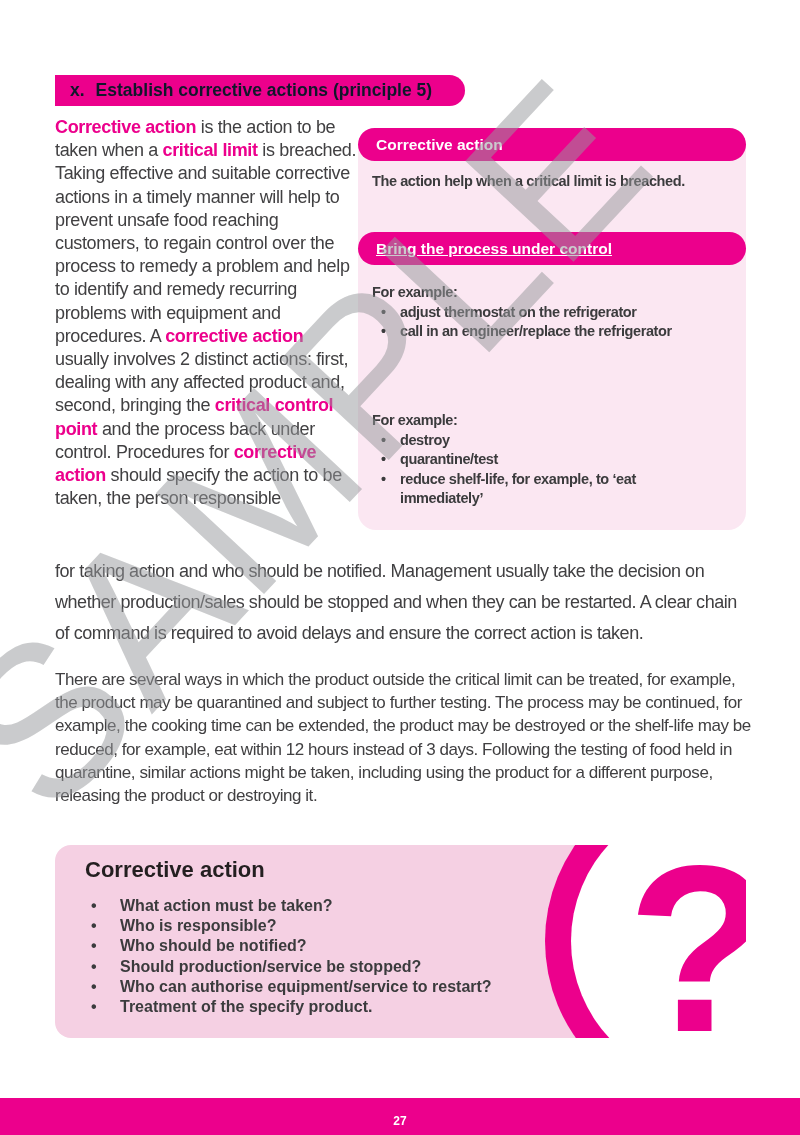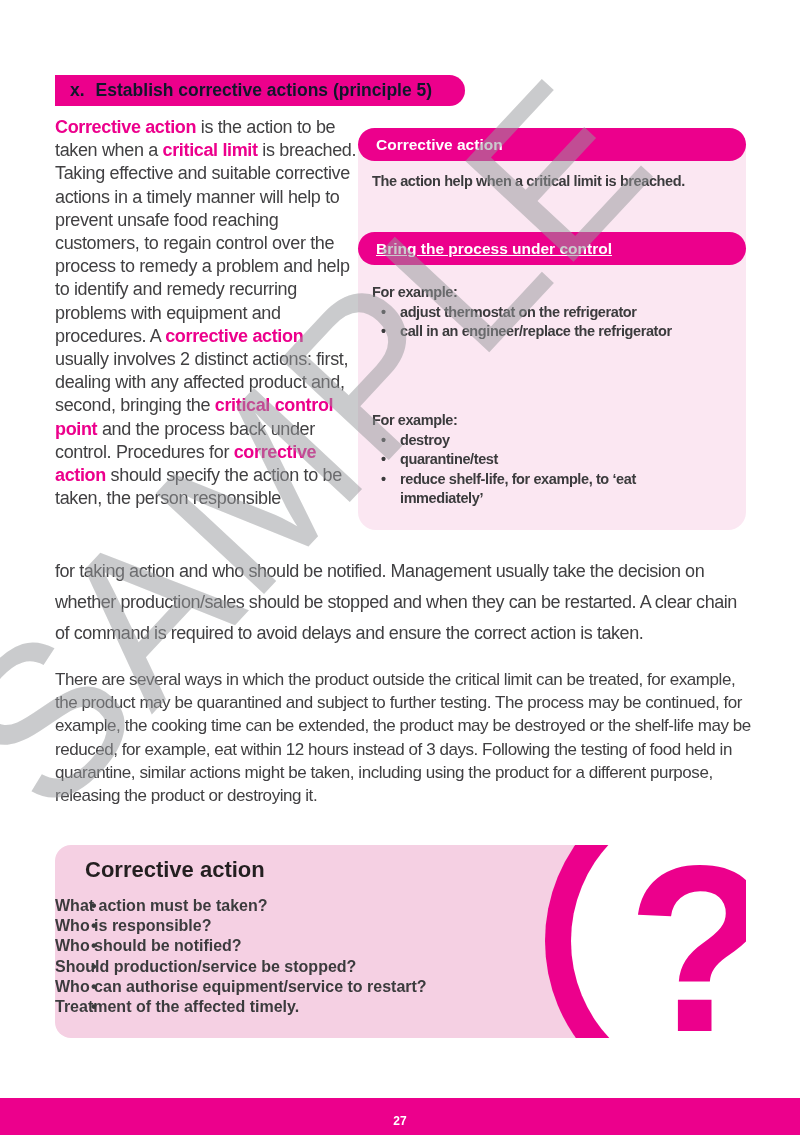--- a/index.html
+++ b/index.html
@@ -39,21 +39,21 @@
   
   .qbox{position:absolute;left:55px;top:845px;width:691px;height:193px;overflow:hidden;}
   .qfill{position:absolute;inset:0;background:#f5d0e3;border-radius:16px;}
   .qring{position:absolute;left:490px;top:-72px;width:336px;height:336px;border-radius:50%;background:#ec008c;z-index:2;}
   .qwhite{position:absolute;left:516px;top:-46px;width:284px;height:284px;border-radius:50%;background:#fff;z-index:3;}
   .qmark{position:absolute;left:572px;top:-15px;font-size:238px;line-height:238px;font-weight:bold;
          color:#ec008c;z-index:4;}
   .qcontent{position:absolute;left:0;top:0;width:520px;z-index:5;}
   .qtitle{margin:12px 0 0 30px;font-size:22px;color:#231f20;font-weight:bold;}
   .qlist{margin-top:13px;font-size:16px;font-weight:bold;color:#3b3b3d;line-height:20.2px;}
-  .qrow{position:relative;}
+  .qrow{position:relative;padding-left:65px;}
   .qrow::before{content:"\2022";position:absolute;left:36px;}
 
   
   .footer{position:absolute;left:0;top:1062px;width:800px;height:73px;background:#ec008c;color:#fff;
           text-align:center;font-size:12px;font-weight:bold;padding-top:16px;box-sizing:border-box;margin-top:36px;}
 </style>
 </head>
 <body>
 
 <div class="page">
@@ -99,21 +99,21 @@
     <div class="qwhite"></div>
     <span class="qmark">?</span>
     <div class="qcontent">
       <h2 class="qtitle">Corrective action</h2>
       <div class="qlist">
         <div class="qrow">What action must be taken?</div>
         <div class="qrow">Who is responsible?</div>
         <div class="qrow">Who should be notified?</div>
         <div class="qrow">Should production/service be stopped?</div>
         <div class="qrow">Who can authorise equipment/service to restart?</div>
-        <div class="qrow">Treatment of the affected timely.</div>
+        <div class="qrow">Treatment of the specify product.</div>
       </div>
     </div>
   </div>
 
   <div class="footer">
     <span>27</span>
   </div>
 
 </div>
 

